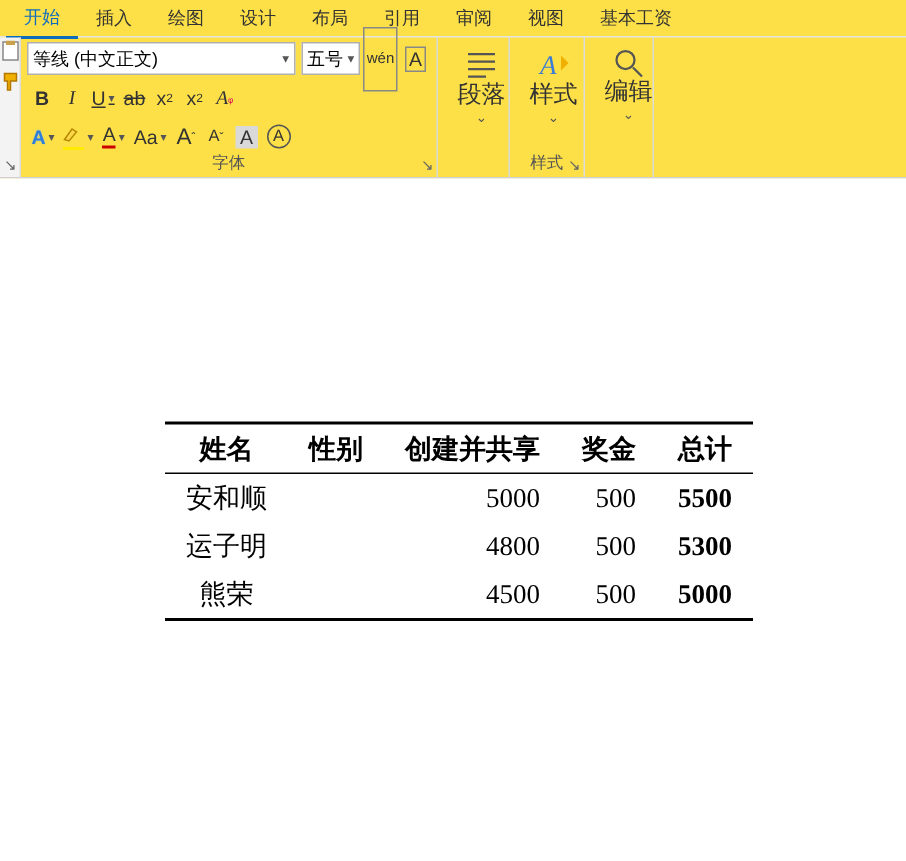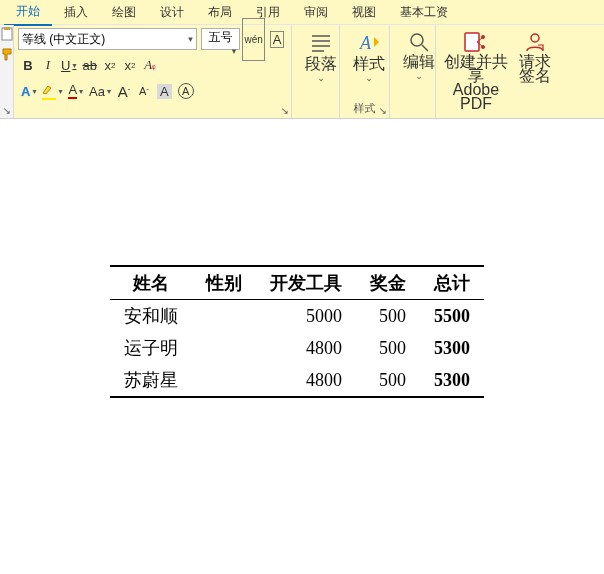--- a/index.html
+++ b/index.html
@@ -6,21 +6,21 @@
   body {
     margin: 0;
     font-family: "Microsoft YaHei", "SimSun", sans-serif;
     font-size: 12px;
     background: #fff;
     width: 604px;
     height: 574px;
     overflow: hidden;
   }
   .ribbon {
-    background: #fef9c3;
+    background: #fde047;
     border-bottom: 1px solid #d0d0d0;
   }
   .tabs {
     display: flex;
     align-items: center;
     height: 24px;
     padding-left: 4px;
   }
   .tab {
     padding: 4px 12px 4px 12px;
@@ -85,21 +85,21 @@
     border: 1px solid #b0b0b0;
     background: #fff;
     height: 22px;
     display: flex;
     align-items: center;
     padding: 0 3px;
     font-size: 12px;
     position: relative;
   }
   .font-name { width: 192px; }
-  .font-size { width: 42px; margin-left: 4px; flex-direction: column; }
+  .font-size { width: 42px; margin-left: 4px; }
   .dd-arrow {
     margin-left: auto;
     font-size: 9px;
     color: #555;
   }
   .btn-s {
     min-width: 20px;
     height: 22px;
     display: inline-flex;
     align-items: center;
@@ -129,21 +129,21 @@
   .big-sub{ font-size:9px; color:#555; margin-top:2px;}
   
   .doc-area {
     background:#fff;
     position:relative;
     height:456px;
   }
   .doc-table {
     position:absolute;
     left:110px;
-    top:146px;
+    top:162px;
     border-collapse:collapse;
     font-family:"SimSun","宋体",serif;
   }
   .doc-table th, .doc-table td{
     padding:4px 14px;
     font-size:18px;
     text-align:center;
   }
   .doc-table thead tr{
     border-top:2px solid #000;
@@ -242,20 +242,21 @@
             <span style="font-size:11px">A</span>
             <span style="font-size:8px;vertical-align:top">ˇ</span>
           </span>
         <span class="btn-s">
             <span class="shaded">A</span>
           </span>
         <span class="btn-s">
             <span style="border:1px solid #555;border-radius:50%;width:16px;height:16px;display:inline-flex;align-items:center;justify-content:center;font-size:11px">A</span>
           </span>
       </div>
+      <div class="group-label">字体</div>
       <span class="group-launcher">↘</span>
     </div>
 
     <div class="group" style="width:48px">
       <div class="big-col">
         <svg width="24" height="24">
           <line x1="3" y1="5" x2="21" y2="5" stroke="#555" stroke-width="1.5"></line>
           <line x1="3" y1="10" x2="21" y2="10" stroke="#555" stroke-width="1.5"></line>
           <line x1="3" y1="15" x2="21" y2="15" stroke="#555" stroke-width="1.5"></line>
           <line x1="3" y1="20" x2="15" y2="20" stroke="#555" stroke-width="1.5"></line>
@@ -283,74 +284,52 @@
         <svg width="22" height="22">
           <circle cx="9" cy="9" r="6" fill="none" stroke="#555" stroke-width="1.5"></circle>
           <line x1="14" y1="14" x2="20" y2="20" stroke="#555" stroke-width="1.5"></line>
         </svg>
         <div class="big-label">编辑</div>
         <div class="big-sub">⌄</div>
       </div>
     </div>
 
     <div class="group" style="width:150px;border-right:none">
-      <div style="display:flex">
-        <div class="big-col big-col-wide">
-          <svg width="26" height="22">
-            <rect x="2" y="2" width="14" height="18" rx="1" fill="#fff" stroke="#c1272d" stroke-width="1.5"></rect>
-            <circle cx="20" cy="6" r="2" fill="#c1272d"></circle>
-              <circle cx="20" cy="16" r="2" fill="#c1272d"></circle>
-            <line x1="14" y1="11" x2="20" y2="6" stroke="#c1272d"></line>
-              <line x1="14" y1="11" x2="20" y2="16" stroke="#c1272d"></line>
-          </svg>
-          <div class="big-label">创建并共享</div>
-          <div class="big-label" style="margin-top:0">Adobe PDF</div>
-        </div>
-        <div class="big-col" style="width:46px">
-          <svg width="22" height="22">
-            <circle cx="11" cy="7" r="4" fill="none" stroke="#c1272d" stroke-width="1.5"></circle>
-            <path d="M3 20c0-5 16-5 16 0" fill="none" stroke="#c1272d" stroke-width="1.5"></path>
-            <path d="M14 14l5 0 0 5" fill="none" stroke="#c1272d" stroke-width="1.2"></path>
-          </svg>
-          <div class="big-label">请求</div>
-          <div class="big-label" style="margin-top:0">签名</div>
-        </div>
-      </div>
     </div>
   </div>
 </div>
 
 <div class="doc-area">
   <table class="doc-table">
     <thead>
       <tr>
         <th>姓名</th>
         <th>性别</th>
-        <th>开发工具</th>
+        <th>创建并共享</th>
         <th>奖金</th>
         <th>总计</th>
       </tr>
     </thead>
     <tbody>
       <tr>
         <td>安和顺</td>
         <td></td>
         <td class="num-col">5000</td>
         <td class="num-col">500</td>
         <td class="bold-col">5500</td>
       </tr>
       <tr>
         <td>运子明</td>
         <td></td>
         <td class="num-col">4800</td>
         <td class="num-col">500</td>
         <td class="bold-col">5300</td>
       </tr>
       <tr>
-        <td>苏蔚星</td>
+        <td>熊荣</td>
         <td></td>
-        <td class="num-col">4800</td>
+        <td class="num-col">4500</td>
         <td class="num-col">500</td>
-        <td class="bold-col">5300</td>
+        <td class="bold-col">5000</td>
       </tr>
     </tbody>
   </table>
 </div>
 
 </body></html>

